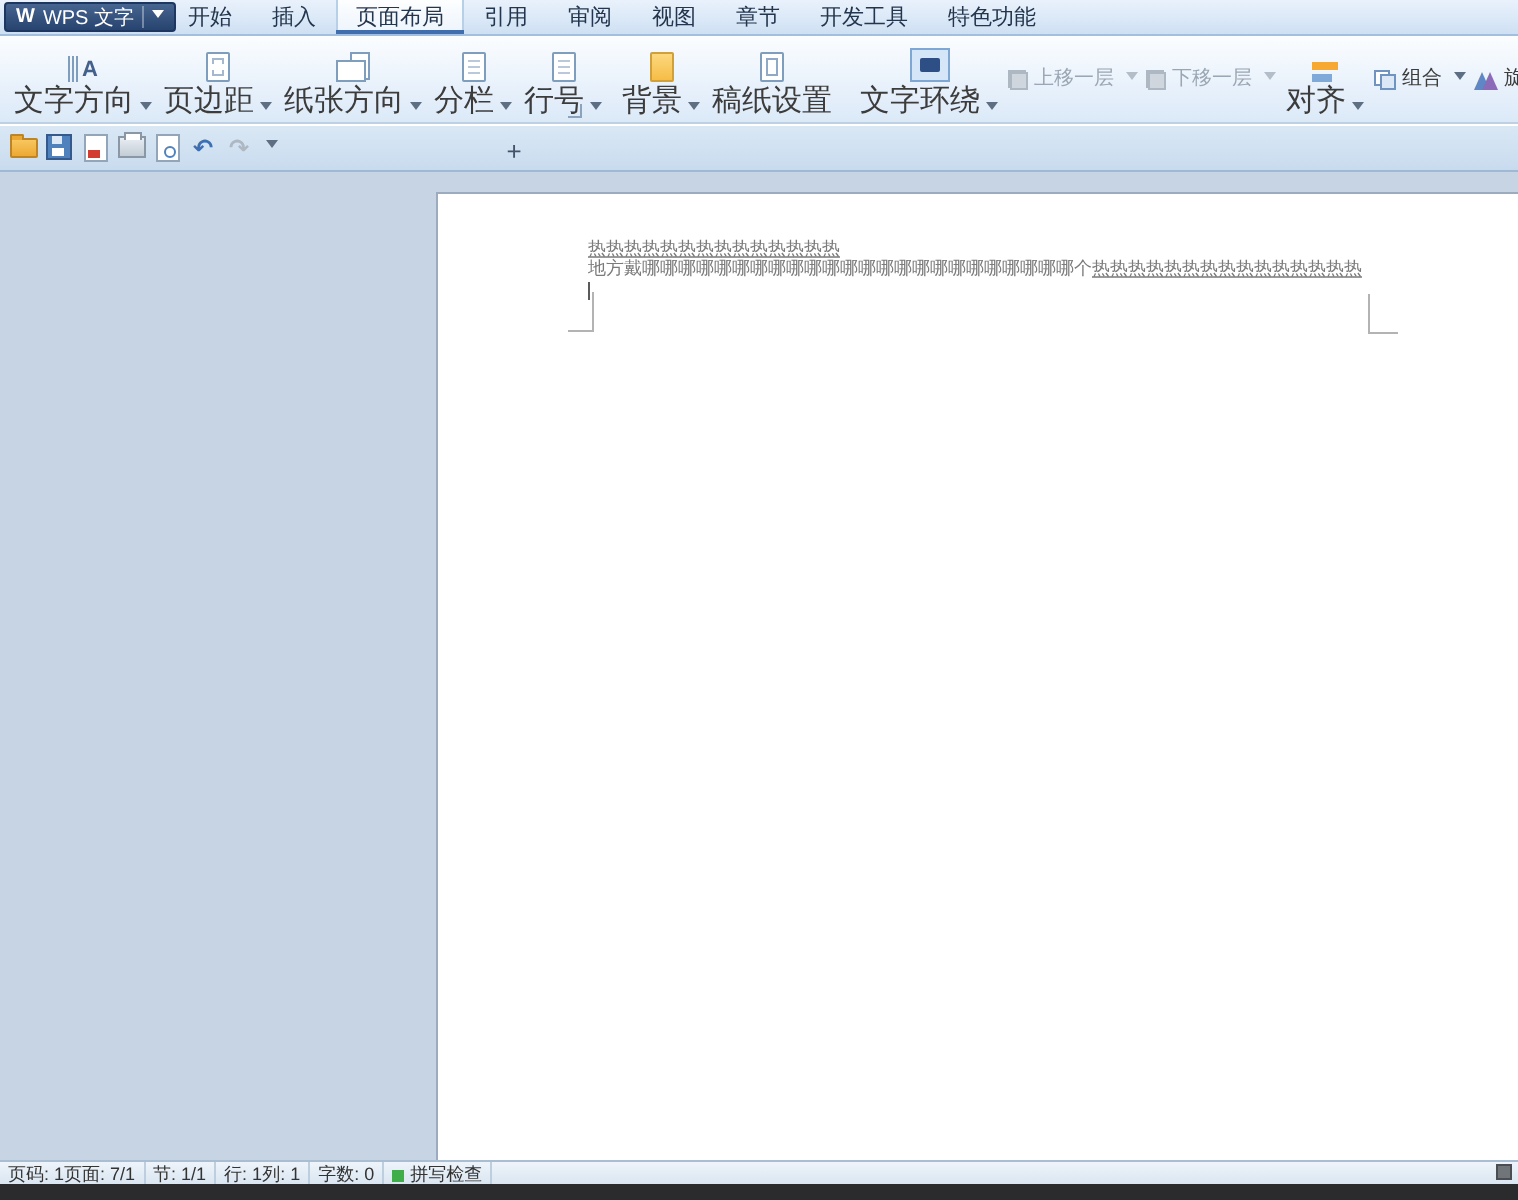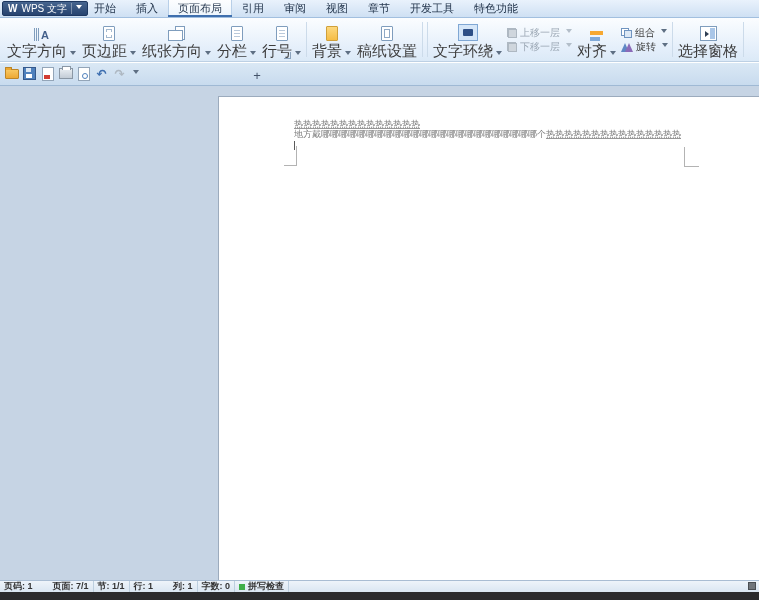--- a/index.html
+++ b/index.html
@@ -24,21 +24,21 @@
     box-shadow:inset 0 -2px 0 #3f6fae,inset 1px 0 0 #b8cfe8,inset -1px 0 0 #b8cfe8;font-family:Liberation Serif, serif;}
   
   .ribbon{position:absolute;left:0;top:18px;width:759px;height:44px;
     background:linear-gradient(#fbfdff,#e3eefa 75%,#dbe9f7);border-bottom:1px solid #bdd0e4;
     display:flex;align-items:stretch;padding-left:4px;box-sizing:border-box;}
   .rsep{width:1px;background:#ccdbea;margin:4px 2px;}
   .bigbtn{display:flex;flex-direction:column;align-items:center;justify-content:flex-end;
     padding:3px 3px 3px;gap:2px;}
   .bigbtn .ic{height:20px;display:flex;align-items:flex-end;justify-content:center;}
   .blabel{font-size:15px;color:#3c3c3c;white-space:nowrap;display:flex;align-items:flex-end;line-height:1;}
-  .smallcol{display:flex;flex-direction:column;justify-content:center;gap:4px;padding:0 2px;}
+  .smallcol{display:flex;flex-direction:row;justify-content:center;gap:4px;padding:0 2px;}
   .smallbtn{display:flex;align-items:center;gap:3px;font-size:10px;color:#3c3c3c;white-space:nowrap;line-height:1;}
   .smallbtn.disabled{color:#9aa6b3;}
   .smallbtn.disabled .tri-down{border-top-color:#b3bec9;}
   
   .pg{width:12px;height:15px;background:#fff;border:1px solid #7f9dbd;border-radius:1px;position:relative;box-sizing:border-box;}
   .pg.lines::after{content:"";position:absolute;left:2px;right:2px;top:3px;bottom:2px;
     background:repeating-linear-gradient(to bottom,#b9c9db 0 1px,transparent 1px 3px);}
   .pg.dashed::after{content:"";position:absolute;left:2px;right:2px;top:2px;bottom:2px;border:1px dashed #a4b9cf;}
   .pg.inner::after{content:"";position:absolute;left:2px;right:2px;top:2px;bottom:2px;border:1px solid #8fa9c6;}
   .pg.grid{border-color:#7f9dbd;}
@@ -114,21 +114,21 @@
     border-left:1px solid #9cabbd;border-top:1px solid #9cabbd;box-sizing:border-box;}
   .doc-text{position:absolute;left:75px;top:22px;width:400px;font-size:9px;line-height:10px;color:#7b7b7b;
     letter-spacing:0;word-break:break-all;white-space:nowrap;}
   .doc-text .u{text-decoration:underline;text-decoration-color:#9a9a9a;}
   .caret{position:absolute;left:75px;top:44px;width:1px;height:9px;background:#5a5a5a;}
   .mark{position:absolute;background:#b3b3b3;}
   
   .statusbar{position:absolute;left:0;top:580px;width:759px;height:12px;
     background:linear-gradient(#eef4fa,#dae6f2);border-top:1px solid #a9bdd3;box-sizing:border-box;
     display:flex;align-items:center;font-size:9px;color:#333;}
-  .sgroup{display:flex;align-items:center;height:100%;padding:0 4px;border-right:1px solid #bdcfdf;gap:20px;white-space:nowrap;font-weight:bold;}
+  .sgroup{display:flex;align-items:flex-start;height:100%;padding:0 4px;border-right:1px solid #bdcfdf;gap:0;white-space:nowrap;}
   .spell{display:flex;align-items:center;gap:3px;}
   .spell i{display:block;width:6px;height:6px;background:#3fae49;}
   .tray{position:absolute;right:3px;top:582px;width:8px;height:8px;background:#70757a;border:1px solid #4a4e52;box-sizing:border-box;}
   
   .bottomstrip{position:absolute;left:0;top:592px;width:759px;height:8px;background:#2b2b2d;}
 </style>
 </head>
 <body>
 
 <div class="titlebar">

